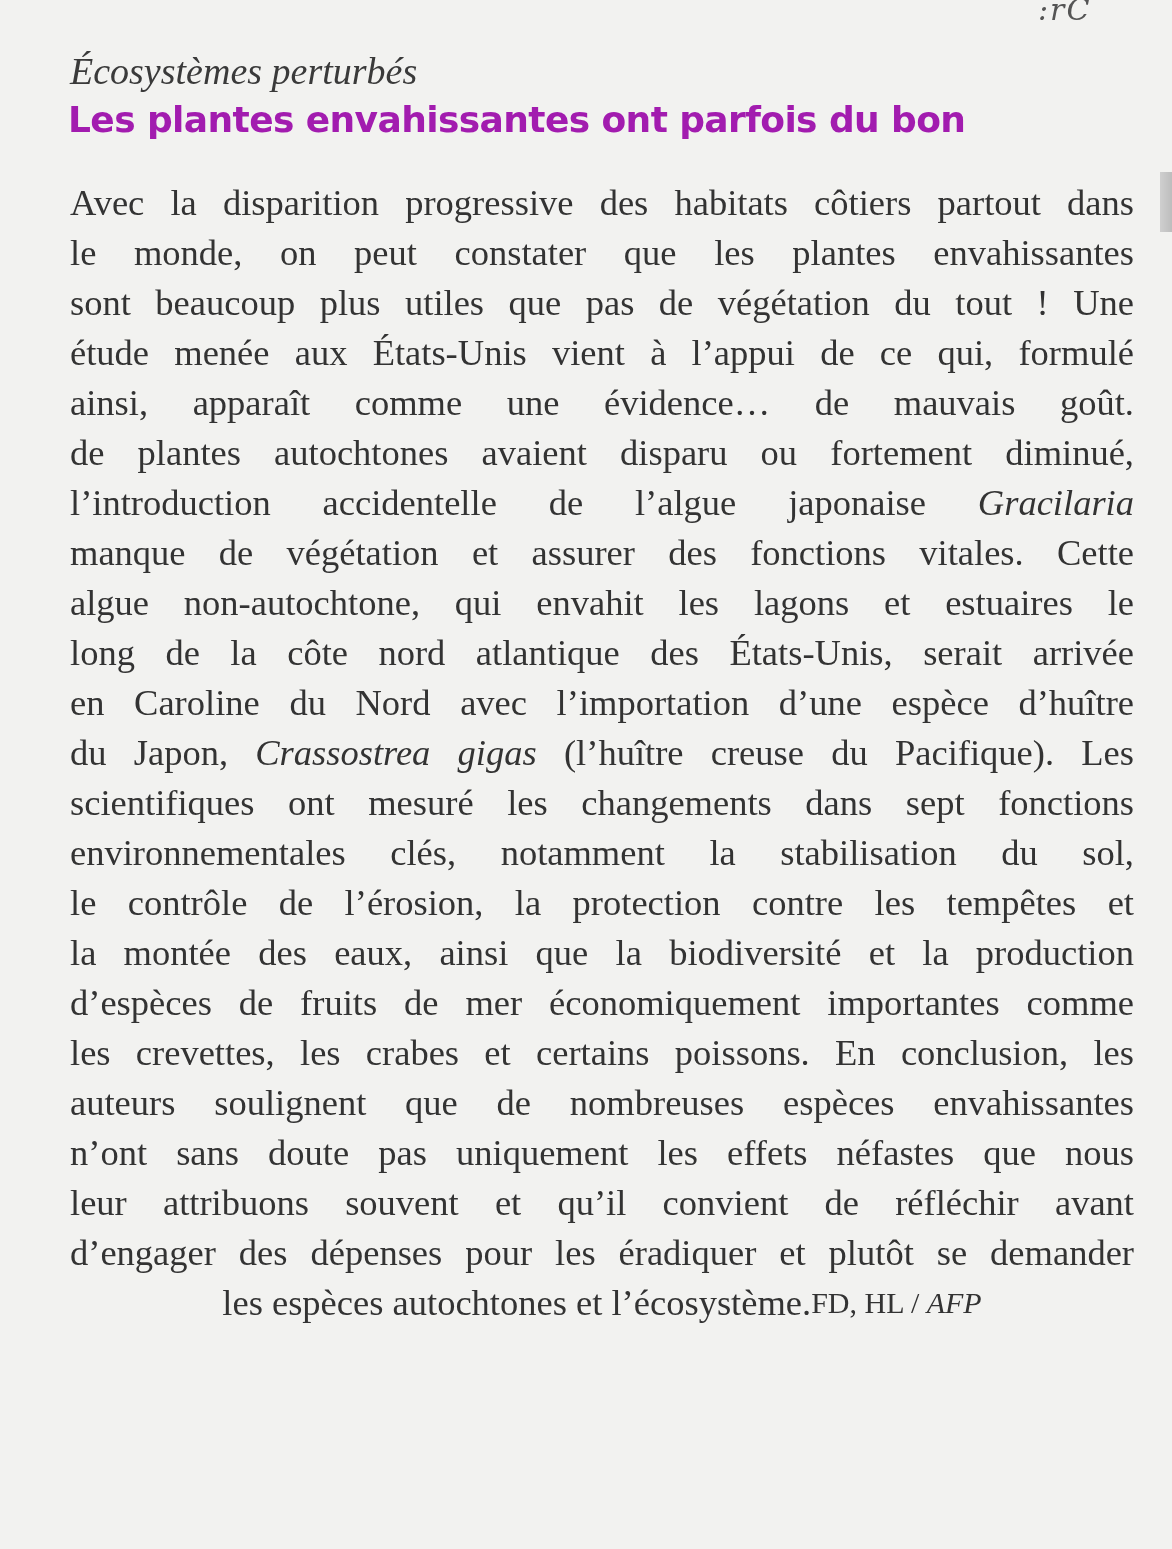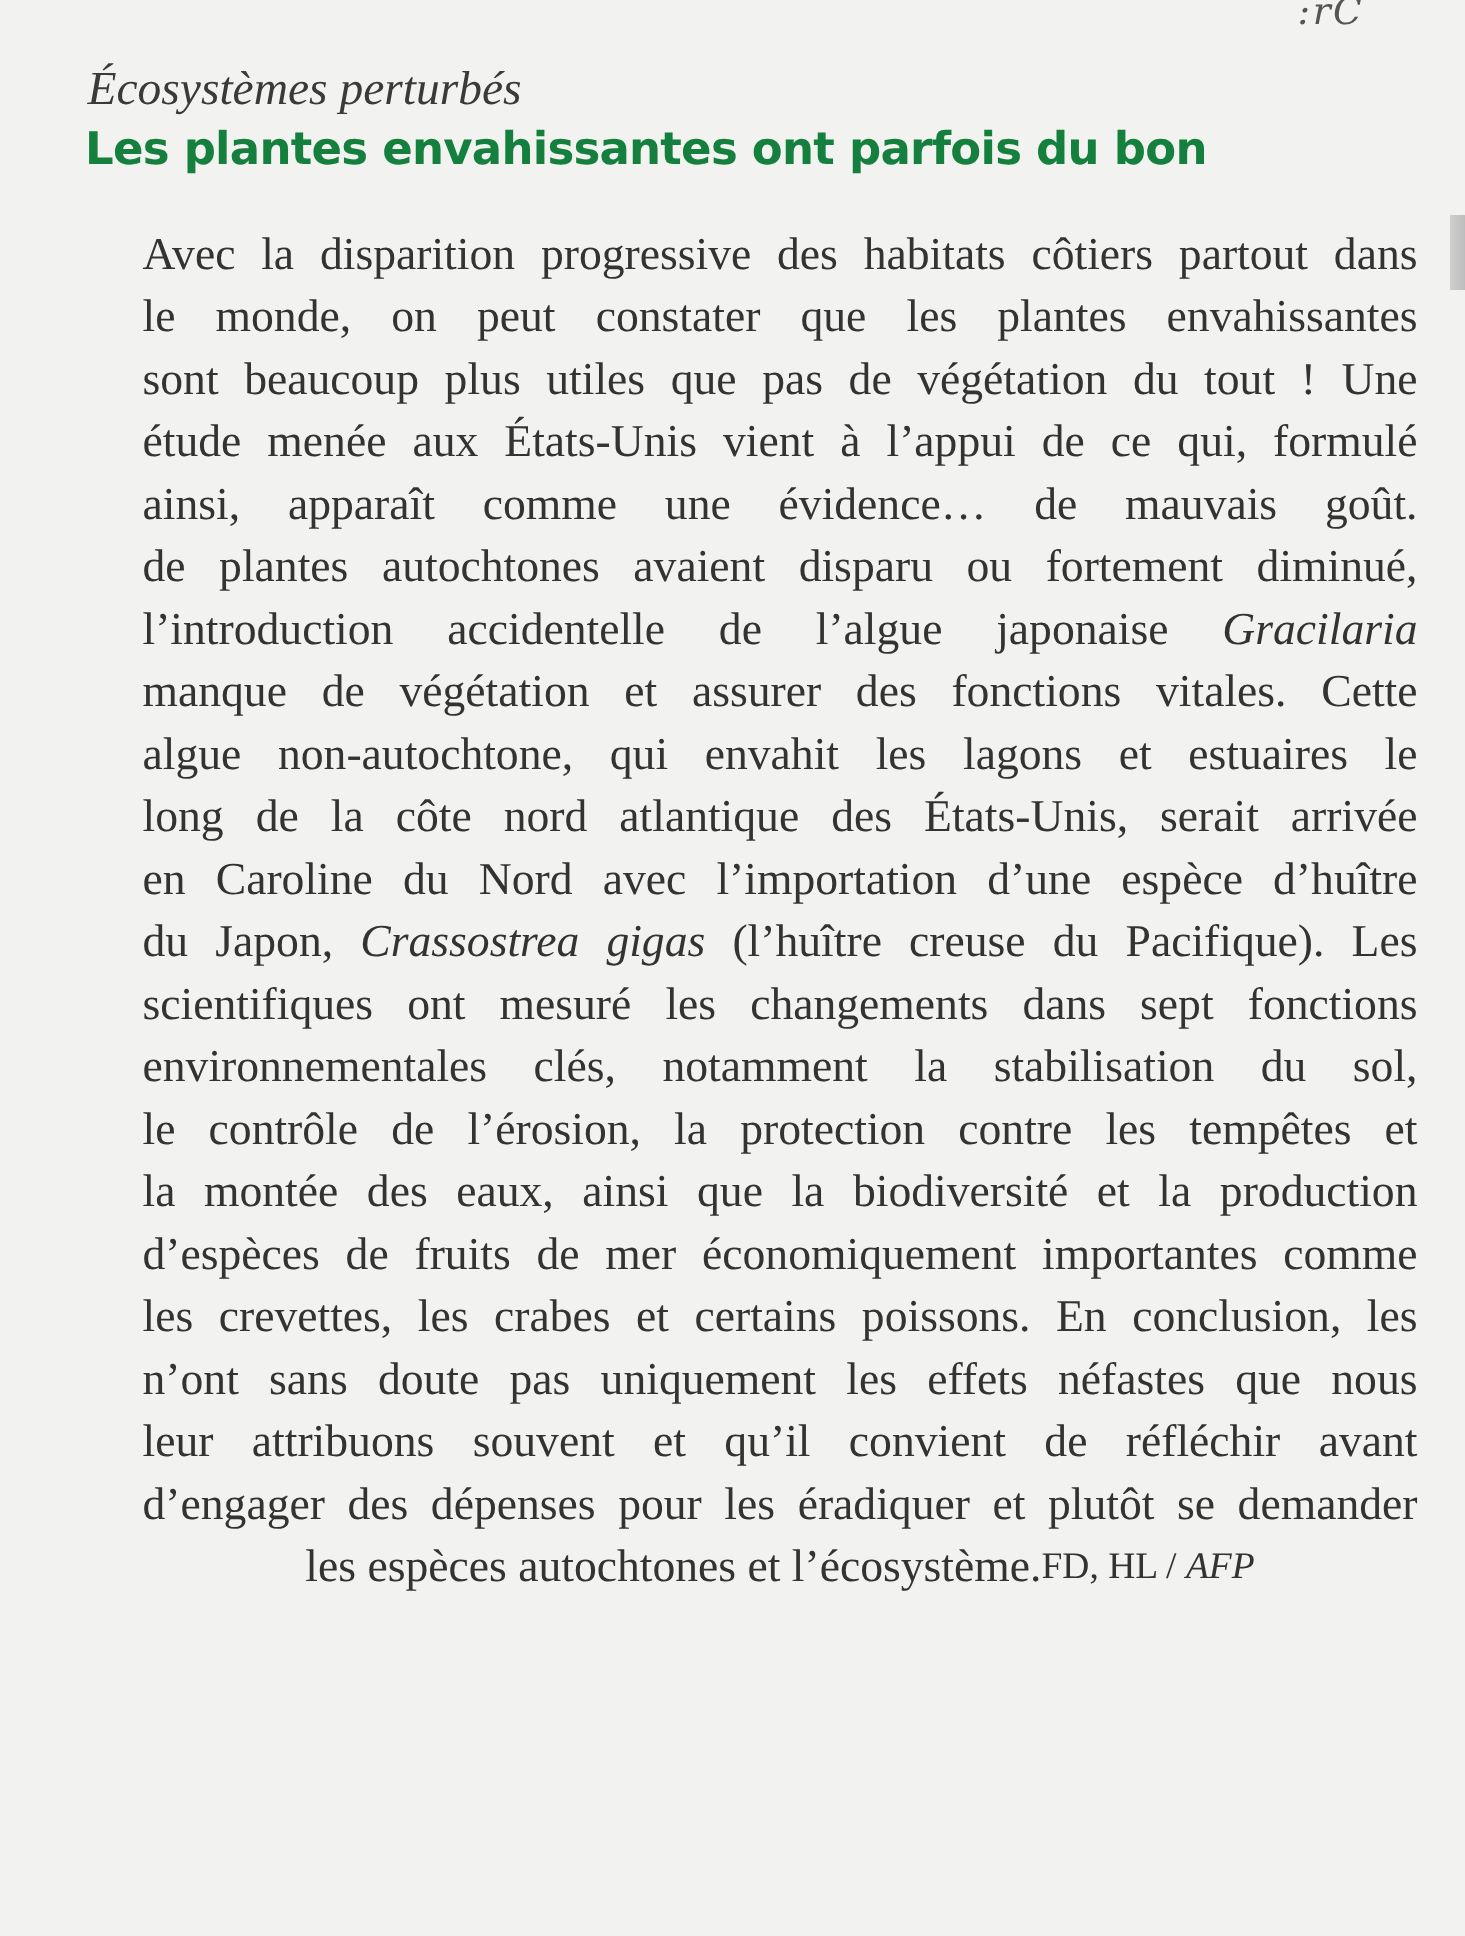--- a/index.html
+++ b/index.html
@@ -18,27 +18,27 @@
     position: absolute; right: 0; top: 172px; width: 12px; height: 60px;
     background: linear-gradient(90deg, #cfcfcf, #bdbdbd);
   }
   .article { position: absolute; left: 70px; top: 46px; width: 1064px; }
   .kicker {
     font-family: "Liberation Serif", serif; font-style: italic;
     font-size: 38px; color: #3a3a3a; line-height: 50px; margin: 0;
   }
   .headline {
     font-family: "DejaVu Sans", sans-serif; font-weight: bold;
-    font-size: 36px; color: #15803d; line-height: 48px; margin: 0 0 0 -2px;
+    font-size: 36px; color: #a21caf; line-height: 48px; margin: 0 0 0 -2px;
     letter-spacing: -0.6px;
   }
   .body {
     margin-top: 34px;
     font-family: "Liberation Serif", serif; font-size: 36.5px;
-    line-height: 50px; color: #333; margin-left: 44px;
+    line-height: 50px; color: #333;
   }
   .line {
     display: block; white-space: nowrap;
     text-align: justify; text-align-last: justify;
     height: 50px;
   }
   .line.last { text-align-last: auto; display: flex; justify-content: center; }
   .credit { font-size: 30px; color: #333; }
   .credit i { font-style: italic; }
   em { font-style: italic; }
@@ -65,20 +65,21 @@
         <span class="line">algue non-autochtone, qui envahit les lagons et estuaires le</span>
         <span class="line">long de la côte nord atlantique des États-Unis, serait arrivée</span>
         <span class="line">en Caroline du Nord avec l’importation d’une espèce d’huître</span>
         <span class="line">du Japon, <em>Crassostrea gigas</em> (l’huître creuse du Pacifique). Les</span>
         <span class="line">scientifiques ont mesuré les changements dans sept fonctions</span>
         <span class="line">environnementales clés, notamment la stabilisation du sol,</span>
         <span class="line">le contrôle de l’érosion, la protection contre les tempêtes et</span>
         <span class="line">la montée des eaux, ainsi que la biodiversité et la production</span>
         <span class="line">d’espèces de fruits de mer économiquement importantes comme</span>
         <span class="line">les crevettes, les crabes et certains poissons. En conclusion, les</span>
+        <span class="line">auteurs soulignent que de nombreuses espèces envahissantes</span>
         <span class="line">n’ont sans doute pas uniquement les effets néfastes que nous</span>
         <span class="line">leur attribuons souvent et qu’il convient de réfléchir avant</span>
         <span class="line">d’engager des dépenses pour les éradiquer et plutôt se demander</span>
       </div>
     <span class="line last">
       <span>les espèces autochtones et l’écosystème.</span>
       <span class="credit"><span>FD, HL / </span><i>AFP</i></span>
     </span>
   </div>
 </article>

